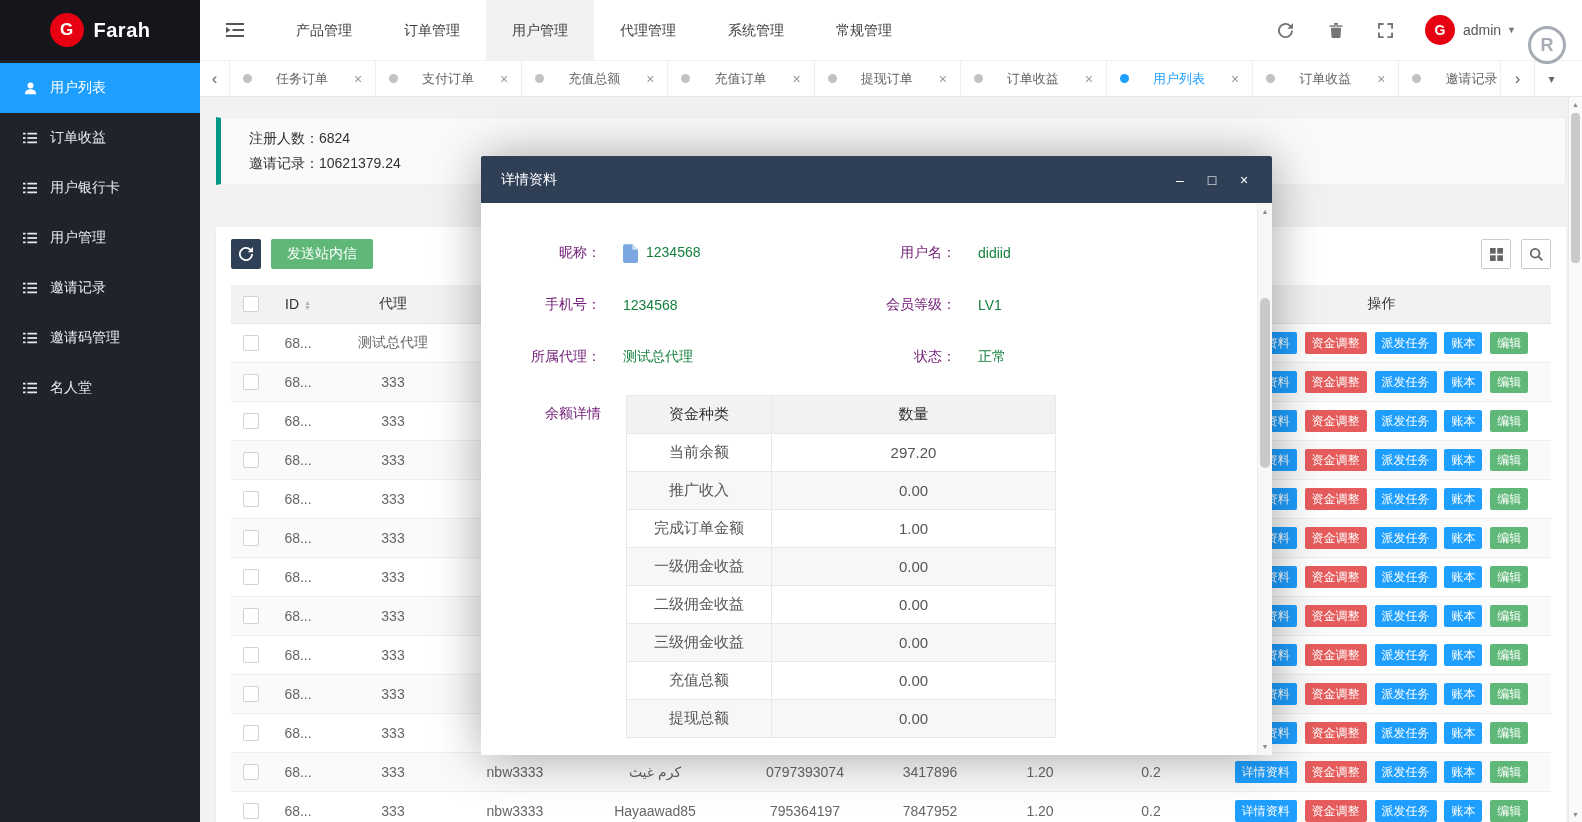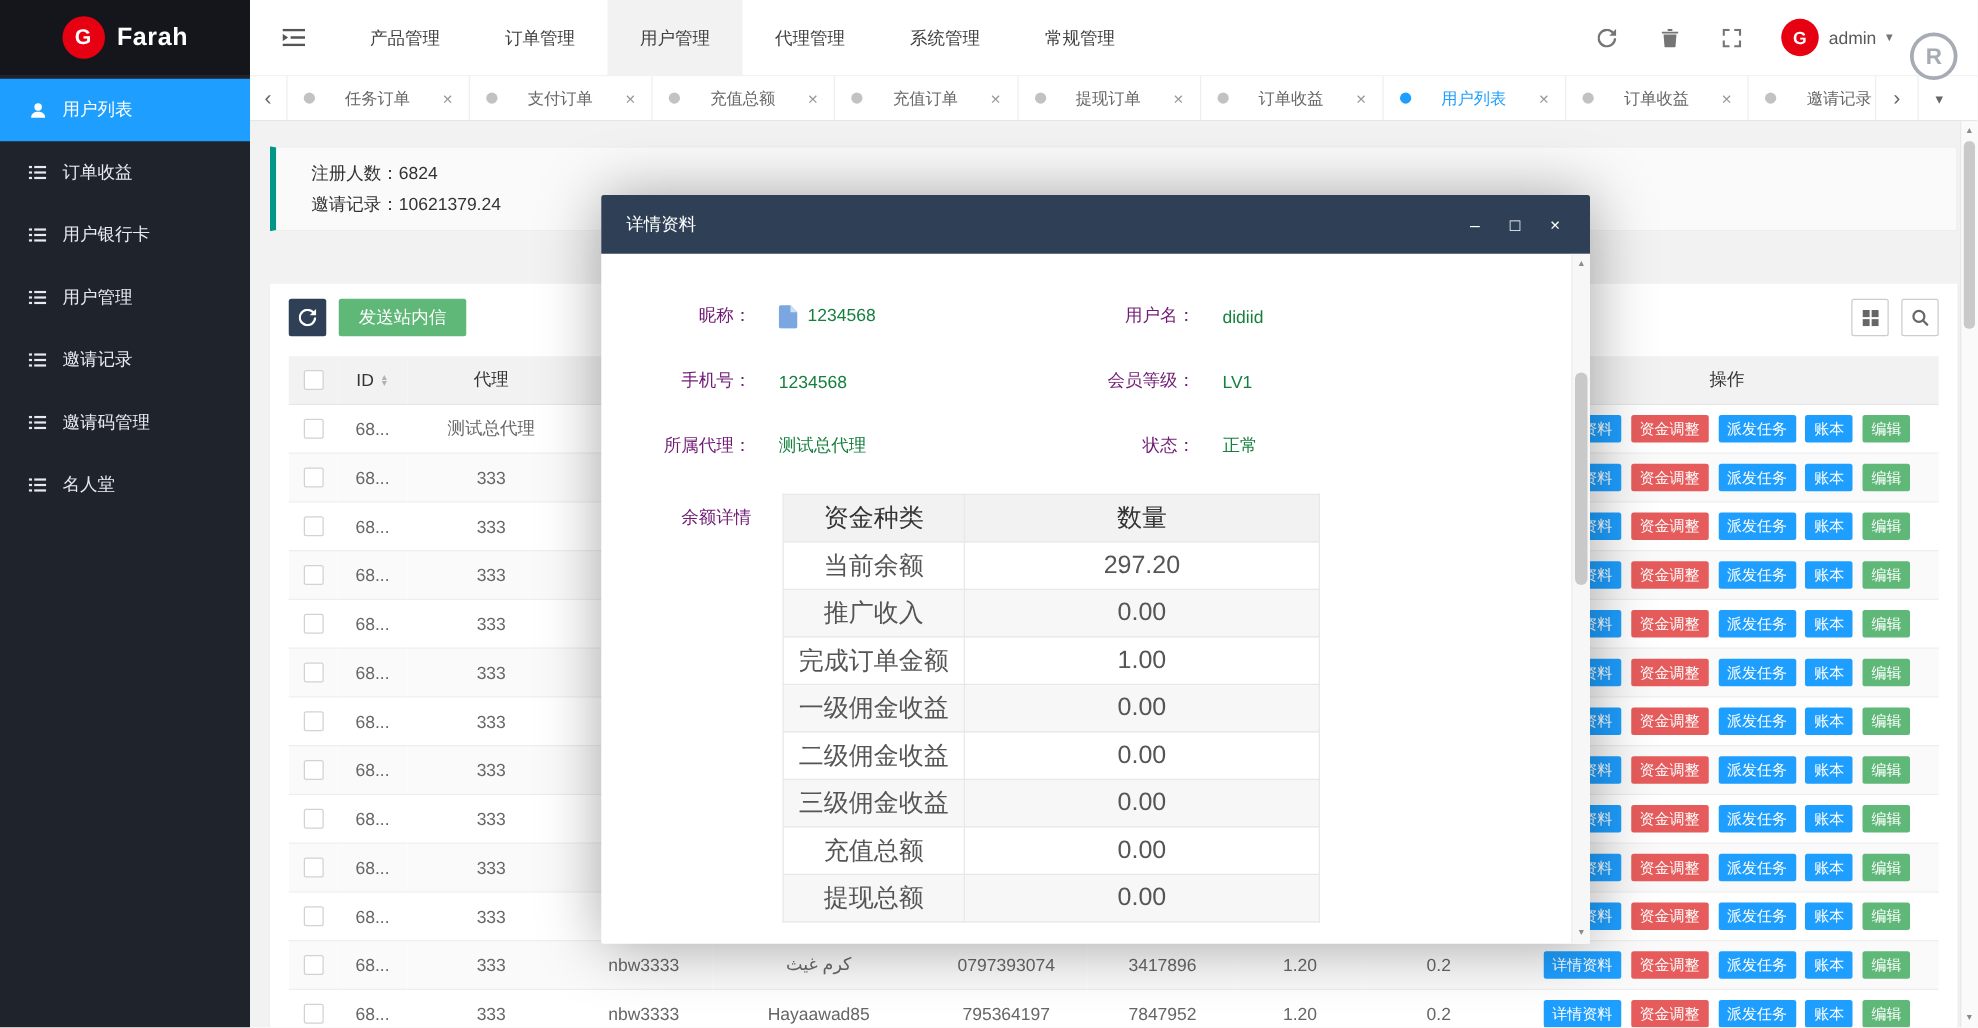--- a/index.html
+++ b/index.html
@@ -79,21 +79,21 @@
 .mc{color:#fff;font-size:14px;cursor:pointer;width:16px;text-align:center}
 .modal-body{position:relative;height:552px;padding-top:36px;overflow:hidden}
 .m-row{display:grid;grid-template-columns:120px 245px 110px auto;margin-bottom:24px;align-items:center;min-height:28px}
 .m-label{text-align:right;color:#701a75}
 .m-value{color:#15803d;display:flex;gap:8px;padding-left:22px}
 .file-icon{display:inline-flex;color:#7aa7e0}
 .m-balance{display:grid;grid-template-columns:120px auto;align-items:start}
 .m-balance .m-label{padding-top:10px}
 .b-wrap{margin-left:25px}
 .b-table{border-collapse:collapse;width:430px}
-.b-table th,.b-table td{border:1px solid #e8e8e8;height:38px;text-align:center;font-weight:400;font-size:20px}
+.b-table th,.b-table td{border:1px solid #e8e8e8;height:38px;text-align:center;font-weight:400;font-size:15px}
 .b-table th{background:#f2f2f2;color:#333}
 .b-table td{color:#555}
 .b-table td:first-child,.b-table th:first-child{width:145px}
 .b-table tbody tr:nth-child(even){background:#f7f7f7}
 .m-scroll{position:absolute;top:0;right:0;width:15px;height:552px;background:#f7f7f8;border-left:1px solid #ededed}
 .m-scroll .arr{position:absolute;left:0;width:14px;text-align:center;font-size:7px;color:#8a8a8a}
 .m-scroll .up{top:5px}
 .m-scroll .down{bottom:5px}
 .m-thumb{position:absolute;left:2px;top:95px;width:10px;height:170px;background:#c9c9c9;border-radius:5px}
 

